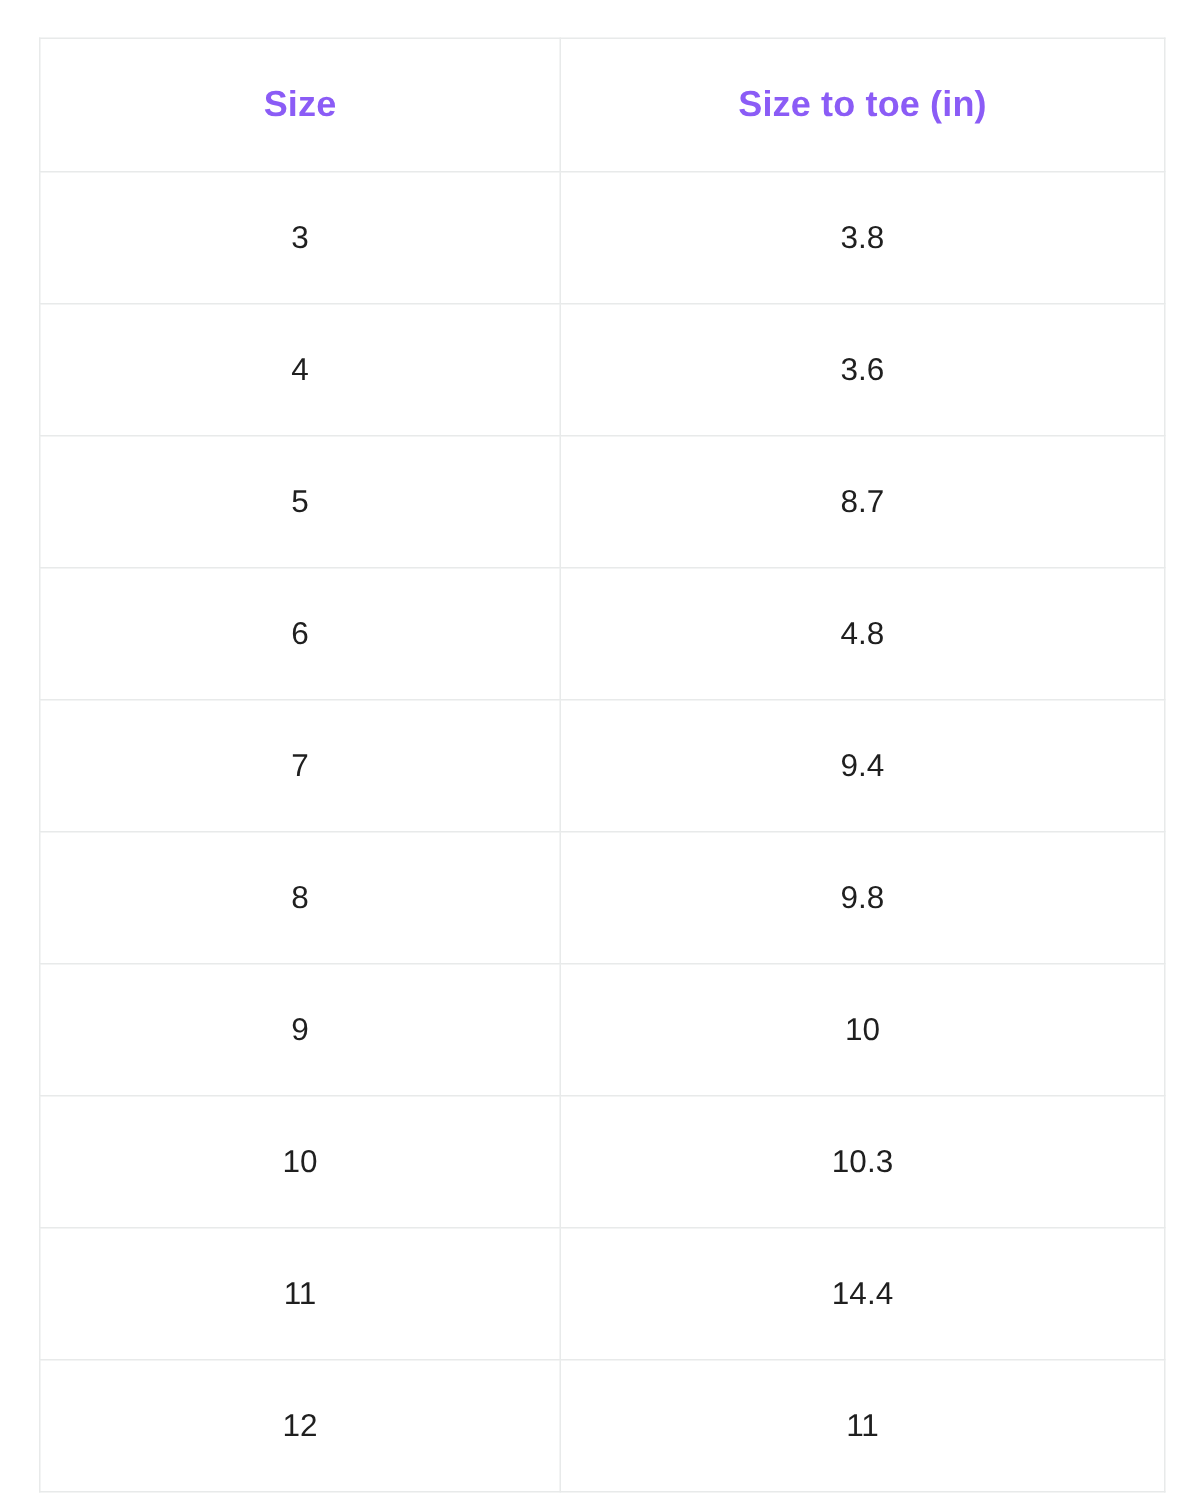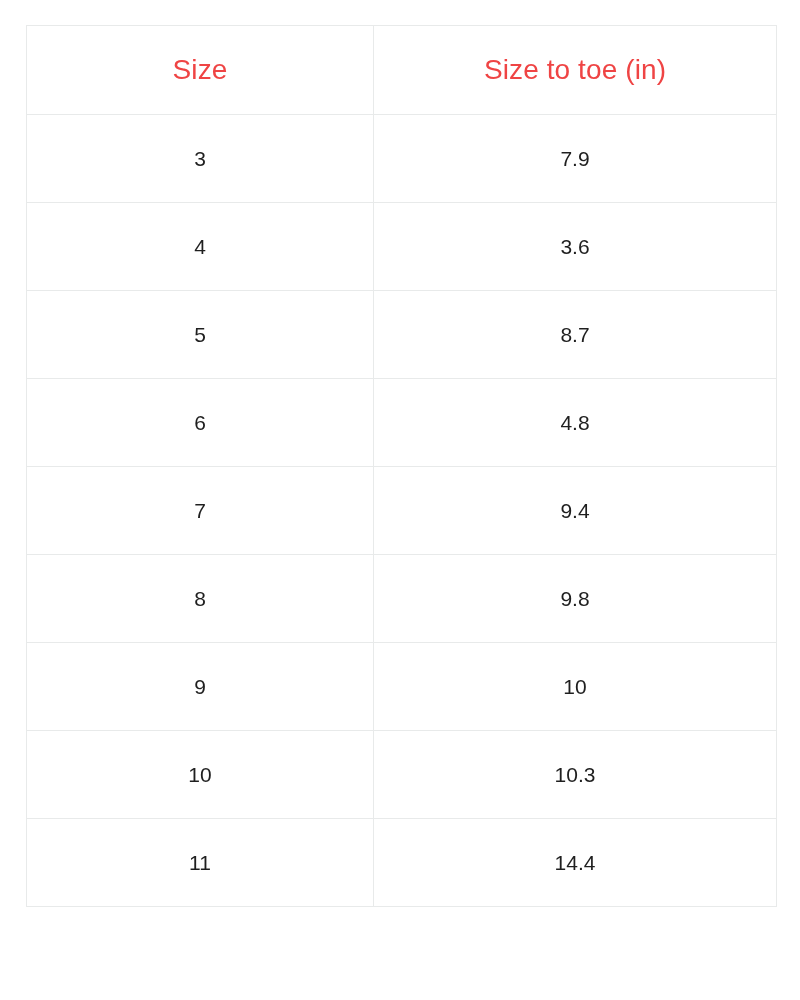--- a/index.html
+++ b/index.html
@@ -39,23 +39,23 @@
   .size-chart-table th,
   .size-chart-table td {
     border: 1px solid #e8eaea;
     text-align: center;
     vertical-align: middle;
     padding: 0;
   }
 
   .size-chart-table thead th {
     height: 88px;
-    font-size: 28px;
-    font-weight: normal;
-    color: #ef4444;
+    font-size: 24px;
+    font-weight: bold;
+    color: #8b5cf6;
     letter-spacing: 0.1px;
   }
 
   .size-chart-table tbody td {
     height: 87px;
     font-size: 21px;
     font-weight: normal;
     color: #1f1f1f;
   }
 </style>
@@ -71,21 +71,21 @@
     </colgroup>
     <thead>
       <tr>
         <th>Size</th>
         <th>Size to toe (in)</th>
       </tr>
     </thead>
     <tbody>
         <tr>
           <td>3</td>
-          <td>7.9</td>
+          <td>3.8</td>
         </tr>
         <tr>
           <td>4</td>
           <td>3.6</td>
         </tr>
         <tr>
           <td>5</td>
           <td>8.7</td>
         </tr>
         <tr>
@@ -105,16 +105,20 @@
           <td>10</td>
         </tr>
         <tr>
           <td>10</td>
           <td>10.3</td>
         </tr>
         <tr>
           <td>11</td>
           <td>14.4</td>
         </tr>
+        <tr>
+          <td>12</td>
+          <td>11</td>
+        </tr>
       </tbody>
   </table>
 
 </div>
 
 </body></html>

